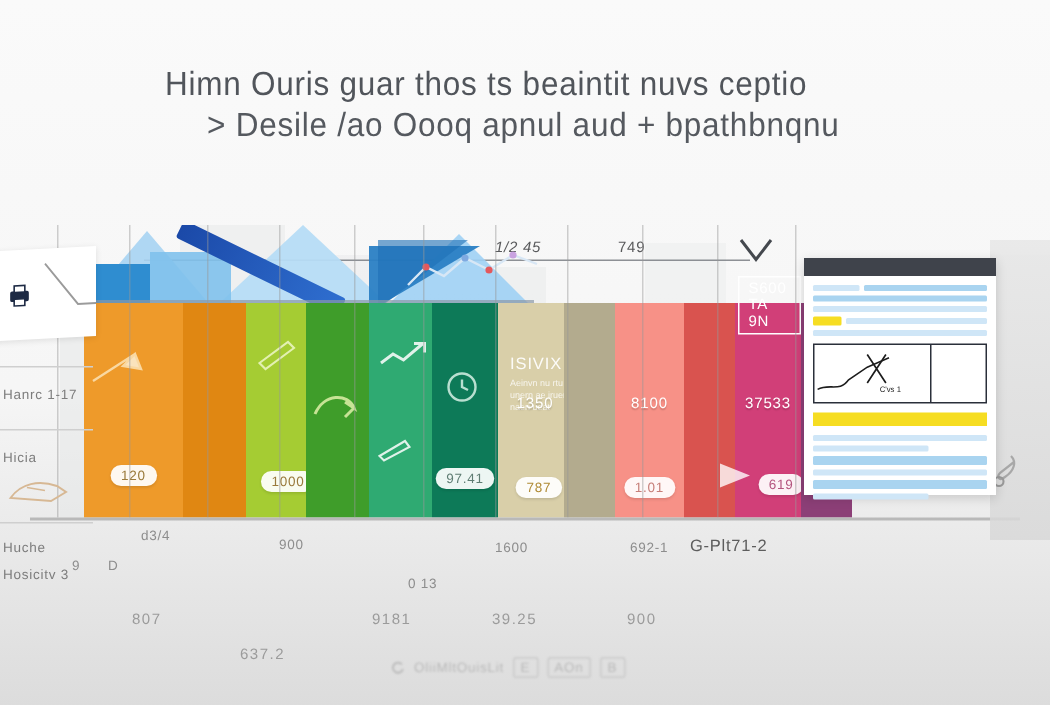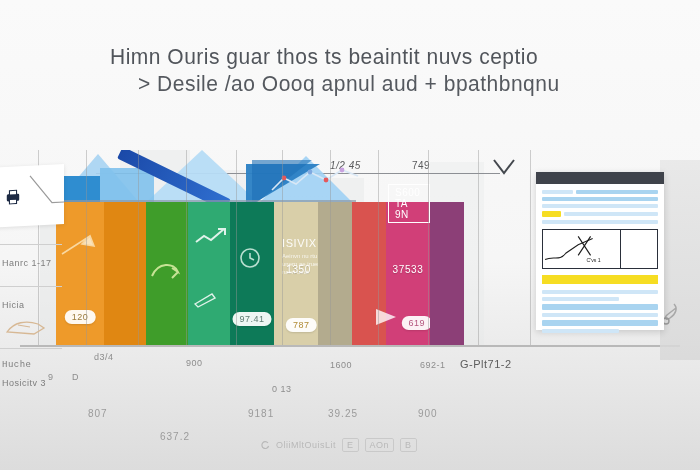--- a/index.html
+++ b/index.html
@@ -173,29 +173,35 @@
         <circle cx="14" cy="14" r="2.4" fill="#e4585c"></circle>
         <circle cx="40" cy="8" r="2.4" fill="#7fa9e0"></circle>
         <circle cx="56" cy="16" r="2.4" fill="#e4585c"></circle>
         <circle cx="72" cy="6" r="2.4" fill="#c9a2e0"></circle>
       </svg>
       <div style="position:absolute;left:0;top:50px;width:300px;height:3px;background:#8b99a6;opacity:.7;"></div>
     </div>
 
     <div class="bars">
 
-      <div class="bar" style="width:48px;background:#ee9a2a;">
+      <div class="bar" style="width:66px;background:#ee9a2a;">
         <svg class="squig" style="left:4px;top:28px;" width="40" height="30" viewBox="0 0 40 30">
           <path d="M2 24 L30 6 M30 6 L22 14 L34 16 Z" stroke="#fbe3b6" stroke-width="1.6" fill="#fdf0d6"></path>
         </svg>
         <div class="badge">120</div>
       </div>
 
       <div class="bar" style="width:42px;background:#e08712;"></div>
 
+      <div class="bar" style="width:40px;background:#a5cc33;">
+        <svg class="squig" style="left:6px;top:22px;" width="30" height="24" viewBox="0 0 30 24">
+          <path d="M3 18 L22 4 L26 8 L7 22 Z" stroke="#eef7c8" stroke-width="1.4" fill="none"></path>
+        </svg>
+        <div class="badge" style="top:112px;left:70%;">1000</div>
+      </div>
 
       <div class="bar" style="width:42px;background:#3f9d2a;">
         <svg class="squig" style="left:2px;top:54px;" width="36" height="28" viewBox="0 0 36 28">
           <path d="M4 20 C10 6, 26 6, 30 16 L24 12 M30 16 L24 22" stroke="#dff0a8" stroke-width="2" fill="none"></path>
         </svg>
       </div>
 
       <div class="bar" style="width:42px;background:#2faa72;">
         <svg class="squig" style="left:6px;top:24px;" width="34" height="20" viewBox="0 0 34 20">
           <polyline points="2,16 10,10 17,14 30,3" stroke="#ffffff" stroke-width="2" fill="none"></polyline>
@@ -220,20 +226,24 @@
           <div class="sub" style="white-space:pre-line;">Aeinvn nu rtu oasnr ieut ananu ntu ieras
 unern ae iruen arteu neanre uin aetun
 naeri ueat</div>
         </div>
         <div class="bar-value" style="color:#fff;left:56%;">1350</div>
         <div class="badge" style="top:116px;left:62%;color:#b08b36;">787</div>
       </div>
 
       <div class="bar" style="width:34px;background:#b3ab8e;"></div>
 
+      <div class="bar" style="width:46px;background:#f79187;">
+        <div class="bar-value">8100</div>
+        <div class="badge" style="top:116px;color:#c77f7a;">1.01</div>
+      </div>
 
       <div class="bar" style="width:34px;background:#d9534f;"></div>
 
       <div class="bar" style="width:44px;background:#d13f78;">
         <div class="tagbox" style="top:-18px;left:2px;border-color:#fff;">S600 TA 9N</div>
         <div class="bar-value">37533</div>
         <svg class="squig" style="left:-12px;top:104px;" width="26" height="22" viewBox="0 0 26 22">
           <path d="M2 3 L22 11 L2 19 Z" fill="#ffffff" opacity=".92"></path>
         </svg>
         <div class="badge" style="top:114px;left:70%;color:#b4567f;">619</div>
@@ -285,21 +295,21 @@
 
   <div class="side-div" style="top:244px;"></div>
   <div class="side-row" style="top:258px;left:2px;">Hanrc 1-17</div>
   <div class="side-div" style="top:286px;"></div>
   <div class="side-row" style="top:300px;left:2px;">Hicia</div>
   <svg class="side-scribble" style="top:316px;" viewBox="0 0 46 22">
     <path d="M3 16 C10 6, 22 4, 34 8 L40 12 L30 18 Z" stroke="#d7b894" stroke-width="1.3" fill="none"></path>
     <path d="M14 9 L26 11" stroke="#d7b894" stroke-width="1.1" fill="none"></path>
   </svg>
   <div class="side-div" style="top:348px;"></div>
-  <div class="side-row" style="top:360px;left:2px;font-family:Liberation Mono, monospace;">Huche</div>
+  <div class="side-row" style="top:360px;left:2px;">Huche</div>
   <div class="side-row" style="top:378px;left:2px;">Hosicitv 3</div>
 
   <div class="doc-shadowpane"></div>
   <svg style="position:absolute;left:660px;top:300px;" width="22" height="28" viewBox="0 0 22 28">
     <path d="M14 4 C18 8, 16 14, 10 18 C6 21, 4 18, 7 15 L16 8" stroke="#a8a8a8" stroke-width="1.5" fill="none"></path>
     <circle cx="6" cy="21" r="3" stroke="#9a9a9a" stroke-width="1.4" fill="none"></circle>
   </svg>
 
   <div id="docpanel">
     <div class="doc-bar"></div>

